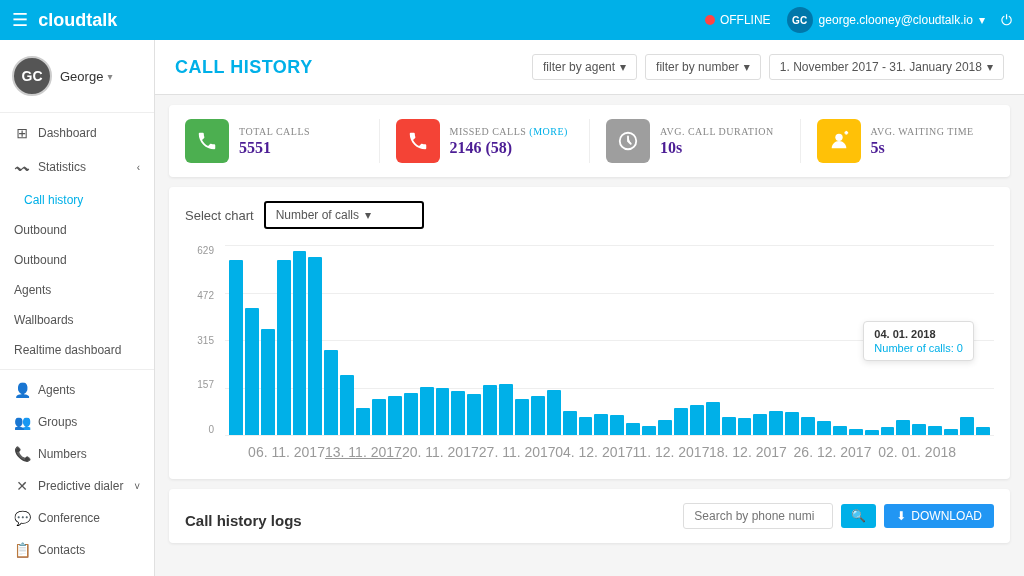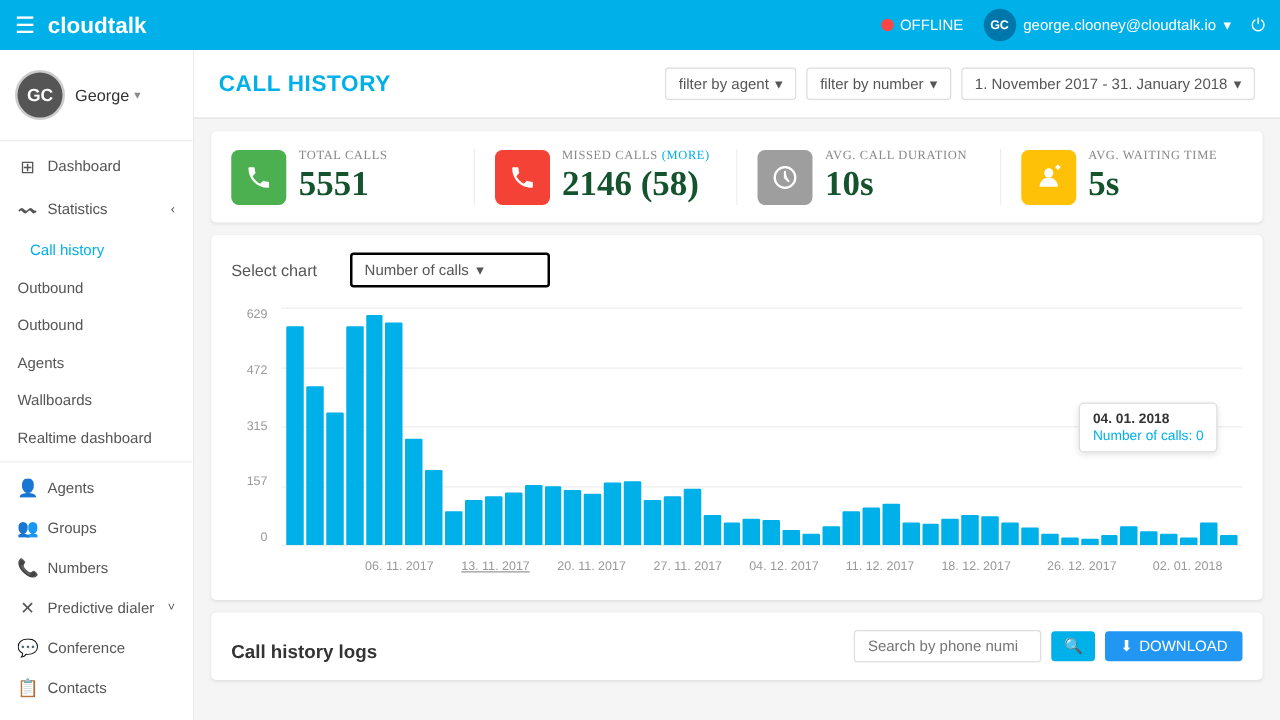--- a/index.html
+++ b/index.html
@@ -86,51 +86,51 @@
       font-family: Liberation Serif, serif;
     }
     .stat-card { display: flex; align-items: center; gap: 10px; flex: 1; }
     .stat-icon { width: 44px; height: 44px; border-radius: 6px; display: flex; align-items: center; justify-content: center; font-size: 20px; color: white; flex-shrink: 0; }
     .stat-icon.green { background: #4caf50; }
     .stat-icon.red { background: #f44336; }
     .stat-icon.gray { background: #9e9e9e; }
     .stat-icon.yellow { background: #ffc107; }
     .stat-info {}
     .stat-label { font-size: 10px; color: #888; text-transform: uppercase; letter-spacing: 0.5px; font-weight: 500; }
-    .stat-value { font-size: 28px; font-weight: 700; color: #14532d; margin-top: 2px; }
+    .stat-value { font-size: 16px; font-weight: 700; color: #4c1d95; margin-top: 2px; }
     .stat-more { color: #00b0e8; cursor: pointer; font-size: 10px; }
     .stat-divider { width: 1px; background: #eee; align-self: stretch; margin: 0 4px; }
 
     
     .chart-section {
       background: white;
       margin: 0 14px 10px;
       border-radius: 4px;
       box-shadow: 0 1px 3px rgba(0,0,0,0.08);
       padding: 14px 16px;
     }
-    .chart-header { display: flex; align-items: center; gap: 26px; margin-bottom: 16px; }
+    .chart-header { display: flex; align-items: center; gap: 10px; margin-bottom: 16px; }
     .chart-label { font-size: 13px; color: #555; }
     .chart-select {
       border: 2px solid #000000; border-radius: 3px; padding: 5px 10px;
       font-size: 12px; color: #555; background: white; cursor: pointer;
       display: flex; align-items: center; gap: 6px; min-width: 160px;
     }
 
     
     .chart-container { position: relative; height: 220px; margin-top: 8px; }
     .chart-y-axis { position: absolute; left: 0; top: 0; bottom: 30px; width: 35px; display: flex; flex-direction: column; justify-content: space-between; }
     .y-label { font-size: 10px; color: #999; text-align: right; padding-right: 6px; }
     .chart-area { position: absolute; left: 40px; right: 0; top: 0; bottom: 30px; }
     .grid-lines { position: absolute; top: 0; left: 0; right: 0; bottom: 0; }
     .grid-line { position: absolute; left: 0; right: 0; height: 1px; background: #eee; }
     .bars-wrapper { position: absolute; top: 0; left: 0; right: 0; bottom: 0; display: flex; align-items: flex-end; gap: 2px; padding: 0 4px; }
     .bar { background: #00b0e8; flex: 1; min-width: 4px; border-radius: 1px 1px 0 0; transition: opacity 0.2s; }
     .x-labels { position: absolute; left: 40px; right: 0; bottom: 0; height: 26px; display: flex; align-items: center; }
-    .x-label { font-size: 10px; color: #999; position: absolute; transform: translateX(-50%); white-space: nowrap; margin-left: 33px; }
+    .x-label { font-size: 14px; color: #999; position: absolute; transform: translateX(-50%); white-space: nowrap; }
 
     
     .chart-tooltip {
       position: absolute; right: 20px; top: 40%;
       background: white; border: 1px solid #ddd;
       border-radius: 4px; padding: 6px 10px;
       font-size: 11px; color: #555;
       box-shadow: 0 2px 6px rgba(0,0,0,0.1);
     }
     .chart-tooltip .tooltip-date { font-weight: 600; color: #333; }

